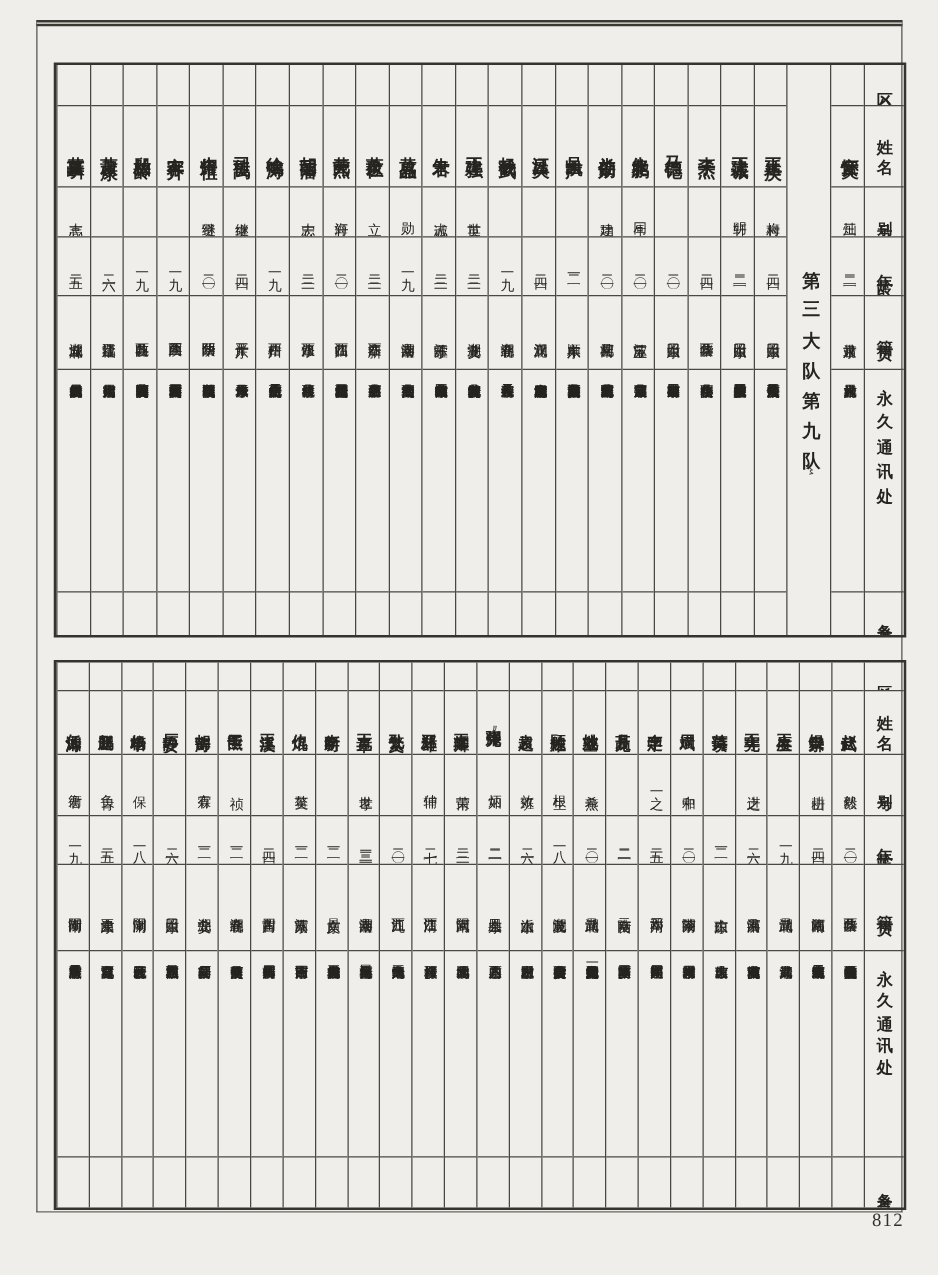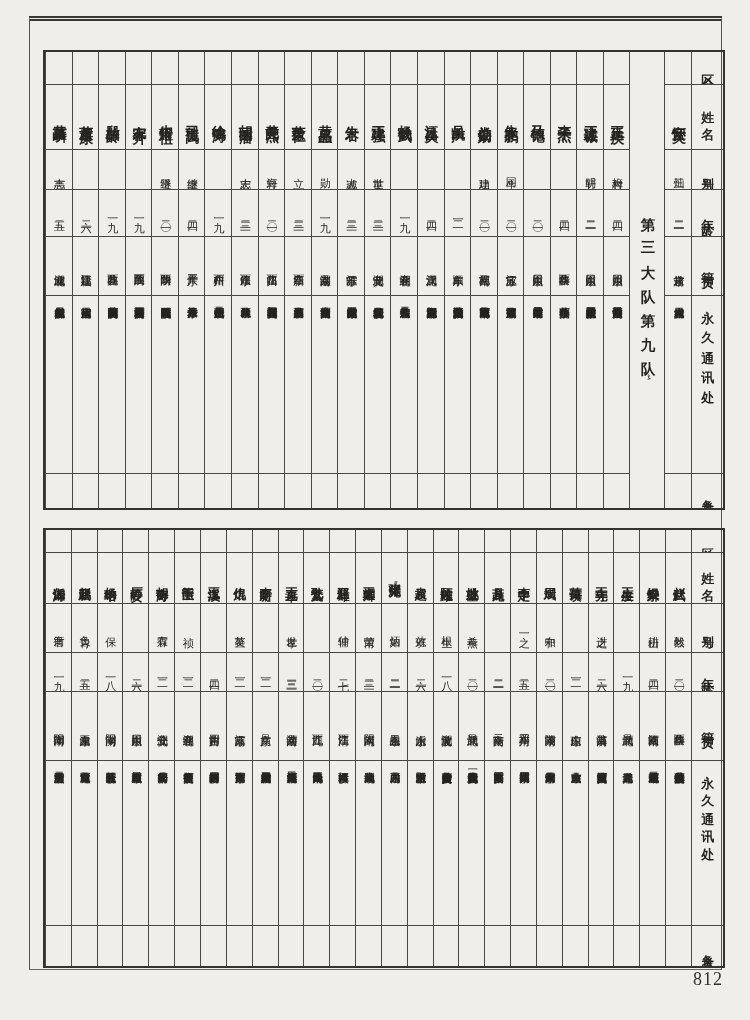--- a/index.html
+++ b/index.html
@@ -28,21 +28,21 @@
   .lbl-spread2{font-size:13px;font-weight:700;letter-spacing:16px;}
   .tt .labels .spread5 .v{font-size:13px;font-weight:700;letter-spacing:20px;padding-top:4px;}
   .bt .labels .spread5 .v{font-size:13px;font-weight:700;letter-spacing:18px;padding-top:4px;}
   .name-text{font-size:14px;font-weight:700;letter-spacing:2px;}
   .bt .name-text{font-size:12.5px;letter-spacing:1px;}
   .alias-text,.age-text{font-size:11px;}
   .origin-text{font-size:11px;letter-spacing:0;}
   .addr-text{font-size:10.5px;line-height:1.04;letter-spacing:0;height:100%;padding-top:3px;box-sizing:border-box;}
   .divider-text{font-size:14.5px;font-weight:600;letter-spacing:24px;padding-top:26px;}
   .mark{font-size:8px;color:#55524a;letter-spacing:0;}
-  .page-num{position:absolute;right:27px;top:969px;font-size:18px;letter-spacing:1px;color:#33312c;}
+  .page-num{position:absolute;right:27px;top:969px;font-size:15px;letter-spacing:1px;color:#33312c;}
 </style>
 </head>
 <body>
 
 <div class="page">
   <div class="frame"></div>
 
   <div class="table tt" id="top-table">
     <div class="col labels">
       <div class="cell r1">

